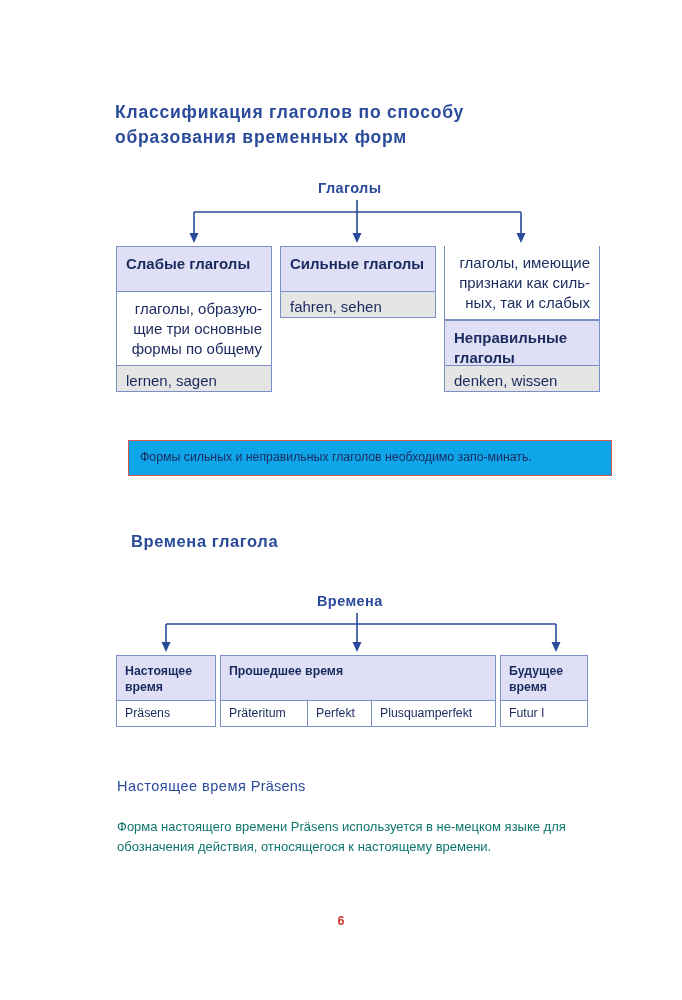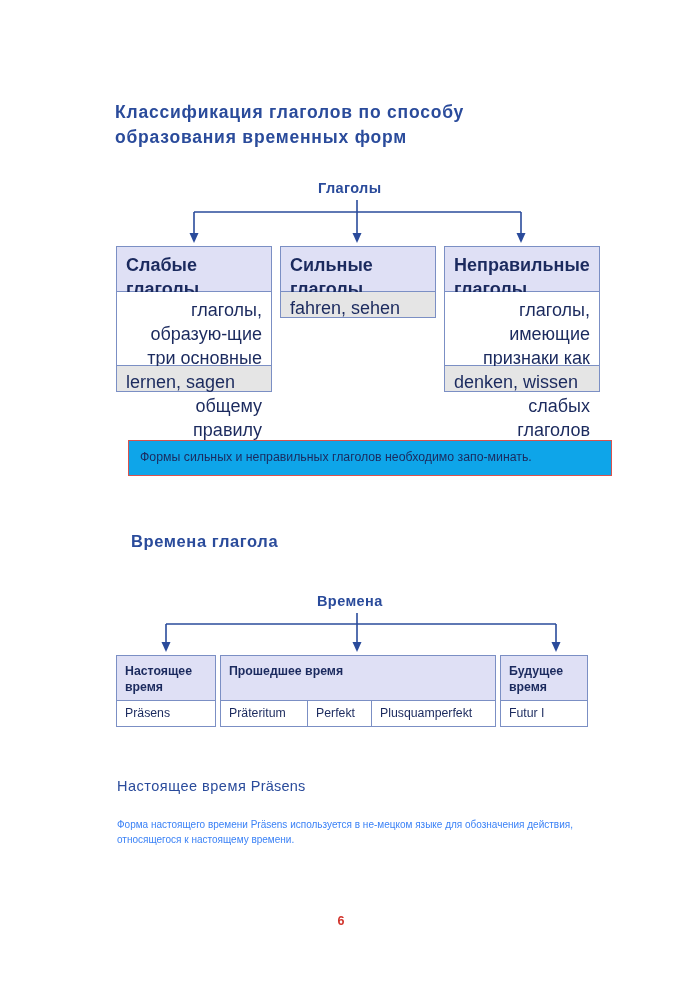--- a/index.html
+++ b/index.html
@@ -89,21 +89,21 @@
   .cls-col {
     width: 156px;
     display: flex;
     flex-direction: column;
   }
   .cls-col.wide { width: 156px; }
   .cell {
     border: 1px solid #7b8fc4;
     box-sizing: border-box;
     padding: 7px 9px 8px 9px;
-    font-size: 18px;
+    font-size: 15px;
     line-height: 1.33;
     color: #1b2a5e;
   }
   .cell.head {
     background: #dfe0f5;
     font-weight: bold;
     height: 46px;
   }
   .cell.body {
     background: #ffffff;
@@ -177,23 +177,23 @@
   .t-sub.perfekt { width: 64px; }
   .t-sub.plusquam { width: 124px; }
   .t-sub.full { width: 100%; }
 
   
   .para {
     position: absolute;
     left: 117px;
     top: 817px;
     width: 482px;
-    font-size: 10px;
+    font-size: 13px;
     line-height: 1.52;
-    color: #3b82f6;
+    color: #0f766e;
   }
 
   
   .page-number {
     position: absolute;
     left: 0;
     top: 914px;
     width: 682px;
     text-align: center;
     font-size: 12.5px;
@@ -246,22 +246,22 @@
       <div class="cell body">глаголы, образую-щие три основные формы по общему правилу</div>
       <div class="cell ex">lernen, sagen</div>
     </div>
 
     <div class="cls-col">
       <div class="cell head">Сильные глаголы</div>
       <div class="cell ex">fahren, sehen</div>
     </div>
 
     <div class="cls-col wide">
+      <div class="cell body">глаголы, имеющие признаки как силь-ных, так и слабых глаголов</div>
       <div class="cell head">Неправильные глаголы</div>
-      <div class="cell body">глаголы, имеющие признаки как силь-ных, так и слабых глаголов</div>
       <div class="cell ex">denken, wissen</div>
     </div>
 
   </div>
 
   <div class="note">Формы сильных и неправильных глаголов необходимо запо-минать.</div>
 
   <div class="h2 times">Времена  глагола</div>
 
   <div class="tree-label tenses">Времена</div>

